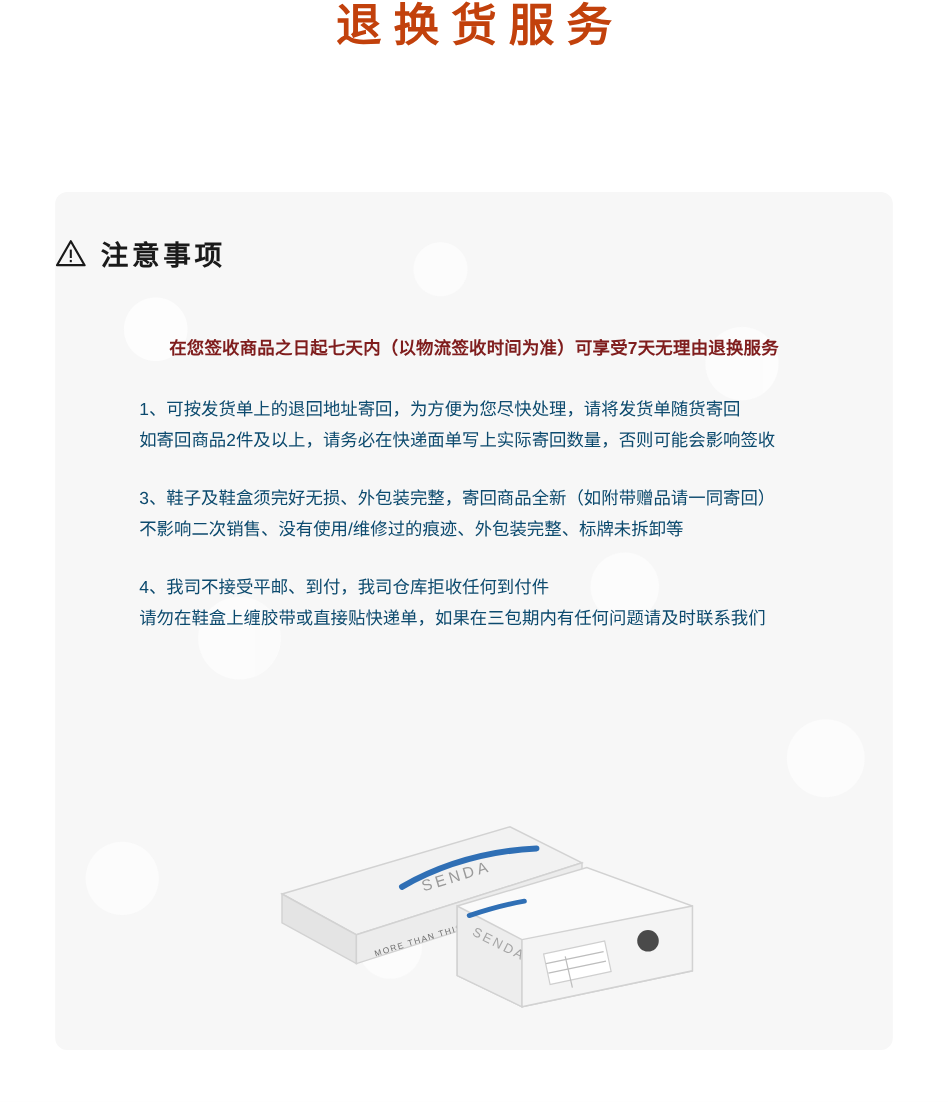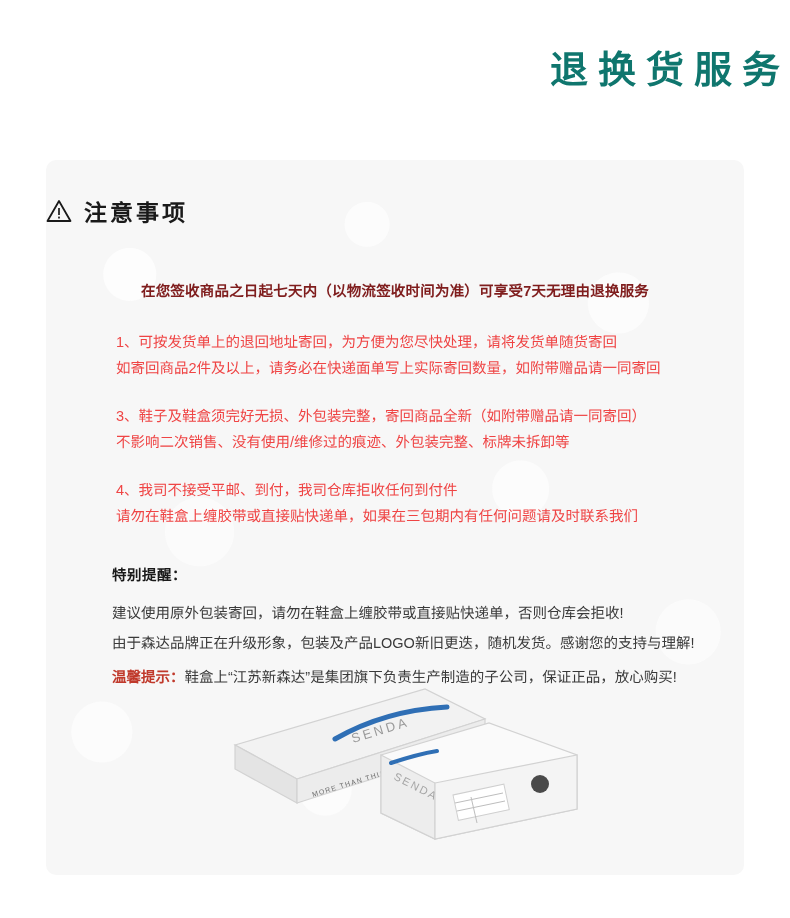--- a/index.html
+++ b/index.html
@@ -15,26 +15,25 @@
     position: relative;
     overflow: hidden;
   }
   .page {
     width: 790px;
     height: 918px;
     position: relative;
     background: #ffffff;
   }
   .page-title {
-    text-align: right;
+    text-align: center;
     font-size: 38px;
     letter-spacing: 10px;
     font-weight: 700;
-    color: #0f766e;
-    padding-top: 48px;
+    color: #c2410c;
     padding-left: 10px;
     line-height: 1.2;
   }
   .card {
     position: absolute;
     left: 46px;
     top: 160px;
     width: 698px;
     height: 715px;
     background: #f7f7f7;
@@ -82,21 +81,21 @@
     font-size: 14.5px;
     font-weight: 700;
     color: #7f1d1d;
     letter-spacing: 0.2px;
     margin: 20px 0 26px 0;
     line-height: 1.6;
   }
   .para {
     font-size: 14.5px;
     line-height: 26px;
-    color: #ef4444;
+    color: #0c4a6e;
     margin: 0 0 22px 0;
     padding-left: 26px;
   }
   .para .l1 { display: block; }
   .para .l2 { display: block; }
   .special {
     padding-left: 22px;
     margin-top: 34px;
   }
   .special-title {
@@ -151,41 +150,33 @@
       </span>
       <span class="notice-title">注意事项</span>
     </div>
 
     <div class="content">
 
       <div class="lead">在您签收商品之日起七天内（以物流签收时间为准）可享受7天无理由退换服务</div>
 
       <div class="para">
         <span class="l1">1、可按发货单上的退回地址寄回，为方便为您尽快处理，请将发货单随货寄回</span>
-        <span class="l2">如寄回商品2件及以上，请务必在快递面单写上实际寄回数量，如附带赠品请一同寄回</span>
+        <span class="l2">如寄回商品2件及以上，请务必在快递面单写上实际寄回数量，否则可能会影响签收</span>
       </div>
 
       <div class="para">
         <span class="l1">3、鞋子及鞋盒须完好无损、外包装完整，寄回商品全新（如附带赠品请一同寄回）</span>
         <span class="l2">不影响二次销售、没有使用/维修过的痕迹、外包装完整、标牌未拆卸等</span>
       </div>
 
       <div class="para">
         <span class="l1">4、我司不接受平邮、到付，我司仓库拒收任何到付件</span>
         <span class="l2">请勿在鞋盒上缠胶带或直接贴快递单，如果在三包期内有任何问题请及时联系我们</span>
       </div>
 
-      <div class="special">
-        <div class="special-title">特别提醒：</div>
-        <div class="special-line">建议使用原外包装寄回，请勿在鞋盒上缠胶带或直接贴快递单，否则仓库会拒收!</div>
-        <div class="special-line">由于森达品牌正在升级形象，包装及产品LOGO新旧更迭，随机发货。感谢您的支持与理解!</div>
-        <div class="tip-line">
-          <span class="tip-label">温馨提示：</span><span>鞋盒上“江苏新森达”是集团旗下负责生产制造的子公司，保证正品，放心购买!</span>
-        </div>
-      </div>
     </div>
 
     <div class="box-art">
       <svg width="420" height="225" viewBox="0 0 420 225" aria-hidden="true">
 
         <g>
           <polygon points="50,118 240,62 300,92 112,152" fill="#f2f2f2" stroke="#d2d2d2" stroke-width="1.2"></polygon>
           <polygon points="50,118 112,152 112,176 50,142" fill="#e4e4e4" stroke="#d2d2d2" stroke-width="1.2"></polygon>
           <polygon points="112,152 300,92 300,116 112,176" fill="#ececec" stroke="#d2d2d2" stroke-width="1.2"></polygon>
 

